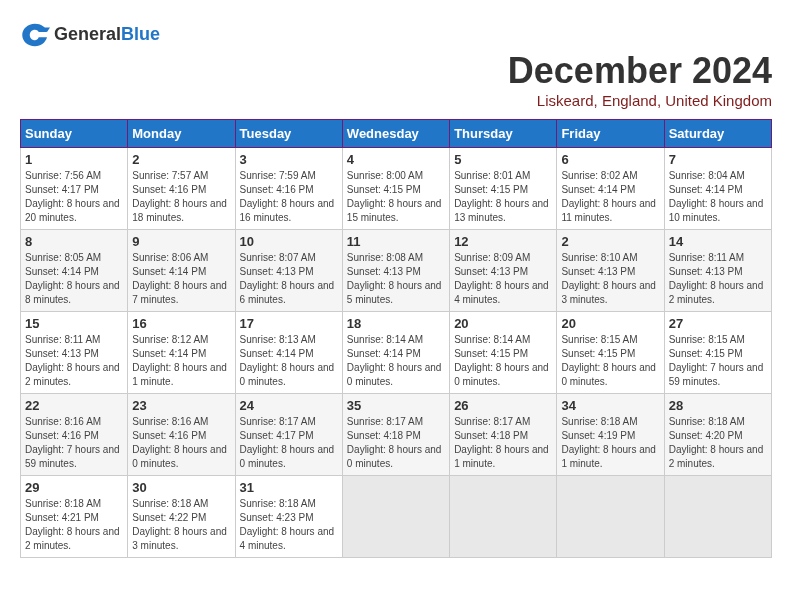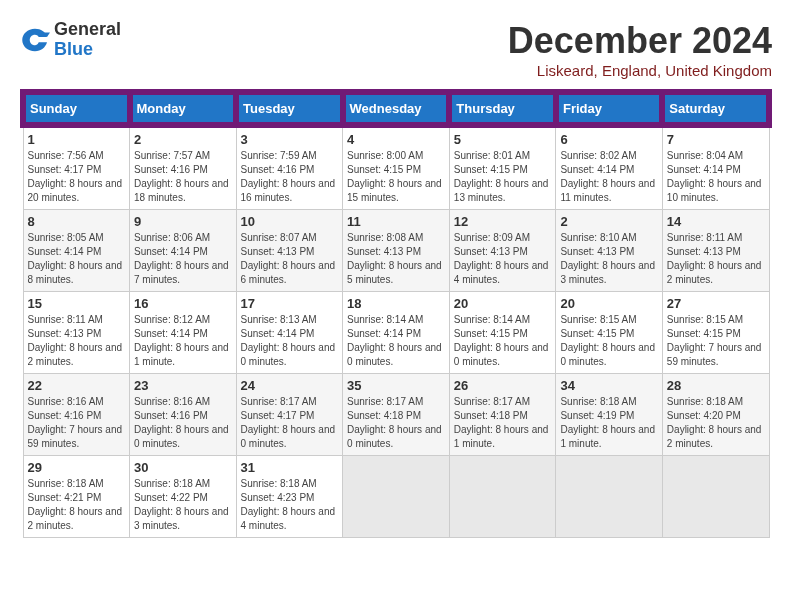--- a/index.html
+++ b/index.html
@@ -15,34 +15,35 @@
       justify-content: space-between;
       align-items: flex-start;
       margin-bottom: 10px;
     }
     .logo {
       display: flex;
       align-items: center;
     }
     .logo-text {
       display: flex;
-      flex-direction: column;
+      flex-direction: row;
       font-size: 18px;
       font-weight: bold;
       line-height: 1.1;
     }
     .logo-general { color: #333; }
     .logo-blue { color: #2176c7; }
     .logo-icon {
       width: 30px;
       height: 30px;
       margin-right: 4px;
     }
     .title-block {
       text-align: right;
+      margin-top: 30px;
     }
     .month-title {
       font-size: 36px;
       font-weight: bold;
       color: #333;
     }
     .location {
       font-size: 15px;
       color: #7f1d1d;
     }
@@ -51,21 +52,21 @@
       border-collapse: collapse;
       font-size: 11px;
     }
     .calendar thead tr th {
       background: #2176c7;
       color: #fff;
       padding: 6px 4px;
       text-align: left;
       font-size: 13px;
       font-weight: bold;
-      border: 6px solid #701a75;
+      border: 1px solid #701a75;
     }
     .calendar tbody tr td {
       border: 1px solid #ccc;
       vertical-align: top;
       padding: 4px;
       width: 107px;
       min-height: 80px;
       background: #fff;
     }
     .calendar tbody tr:nth-child(even) td {

